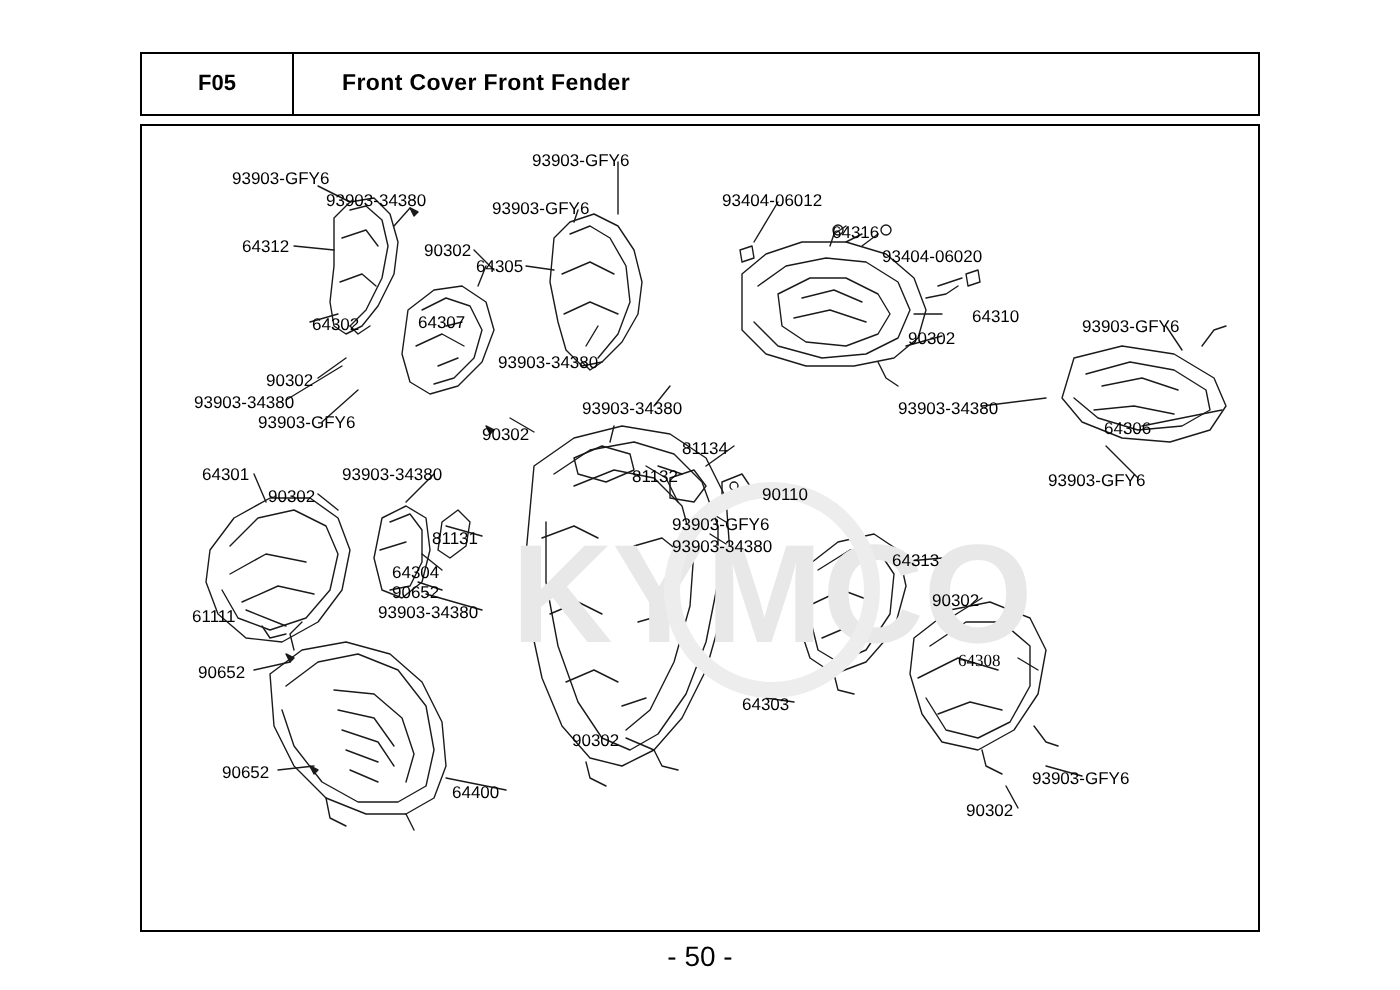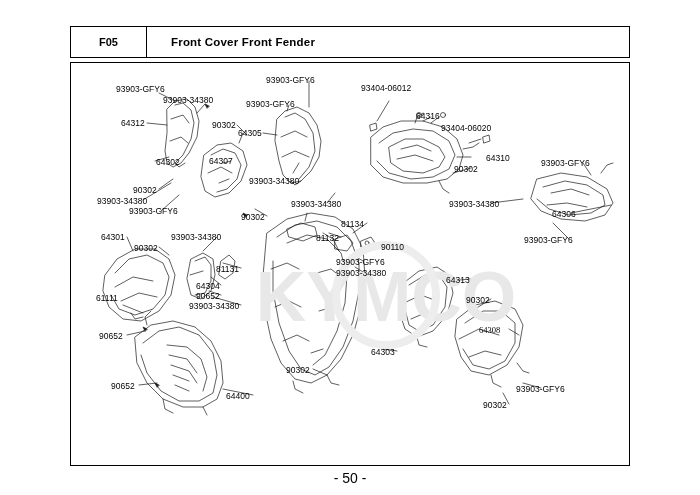--- a/index.html
+++ b/index.html
@@ -328,40 +328,40 @@
         <div class="lbl" style="left: 138px; top: 93px;">64307</div>
         <div class="lbl" style="left: 62px; top: 122px;">90302</div>
         <div class="lbl" style="left: 26px; top: 133px;">93903-34380</div>
         <div class="lbl" style="left: 58px; top: 143px;">93903-GFY6</div>
         <div class="lbl" style="left: 170px; top: 149px;">90302</div>
         <div class="lbl" style="left: 195px; top: 12px;">93903-GFY6</div>
         <div class="lbl" style="left: 175px; top: 36px;">93903-GFY6</div>
         <div class="lbl" style="left: 167px; top: 65px;">64305</div>
         <div class="lbl" style="left: 178px; top: 113px;">93903-34380</div>
         <div class="lbl" style="left: 220px; top: 136px;">93903-34380</div>
-        <div class="lbl" style="left: 290px; top: 20px;">93404-06012</div>
+        <div class="lbl" style="left: 290px; top: 32px;">93404-06012</div>
         <div class="lbl" style="left: 345px; top: 48px;">64316</div>
         <div class="lbl" style="left: 370px; top: 60px;">93404-06020</div>
         <div class="lbl" style="left: 383px; top: 90px; margin-left: 32px;">64310</div>
         <div class="lbl" style="left: 383px; top: 101px;">90302</div>
         <div class="lbl" style="left: 470px; top: 95px;">93903-GFY6</div>
         <div class="lbl" style="left: 378px; top: 136px;">93903-34380</div>
         <div class="lbl" style="left: 481px; top: 146px;">64306</div>
         <div class="lbl" style="left: 453px; top: 172px;">93903-GFY6</div>
         <div class="lbl" style="left: 270px; top: 156px;">81134</div>
         <div class="lbl" style="left: 245px; top: 170px;">81132</div>
         <div class="lbl" style="left: 310px; top: 179px;">90110</div>
         <div class="lbl" style="left: 30px; top: 169px;">64301</div>
         <div class="lbl" style="left: 63px; top: 180px;">90302</div>
         <div class="lbl" style="left: 100px; top: 169px;">93903-34380</div>
         <div class="lbl" style="left: 145px; top: 201px;">81131</div>
         <div class="lbl" style="left: 125px; top: 218px;">64304</div>
         <div class="lbl" style="left: 125px; top: 228px;">90652</div>
         <div class="lbl" style="left: 118px; top: 238px;">93903-34380</div>
-        <div class="lbl" style="left: 25px; top: 230px;">61111</div>
+        <div class="lbl" style="left: 25px; top: 240px;">61111</div>
         <div class="lbl" style="left: 265px; top: 194px;">93903-GFY6</div>
         <div class="lbl" style="left: 265px; top: 205px;">93903-34380</div>
         <div class="lbl" style="left: 375px; top: 212px;">64313</div>
         <div class="lbl" style="left: 395px; top: 232px;">90302</div>
         <div class="lbl" style="left: 408px; top: 262px; font-family: Liberation Serif, serif;">64308</div>
         <div class="lbl" style="left: 300px; top: 284px;">64303</div>
         <div class="lbl" style="left: 215px; top: 302px;">90302</div>
         <div class="lbl" style="left: 445px; top: 321px;">93903-GFY6</div>
         <div class="lbl" style="left: 412px; top: 337px;">90302</div>
         <div class="lbl" style="left: 28px; top: 268px;">90652</div>

